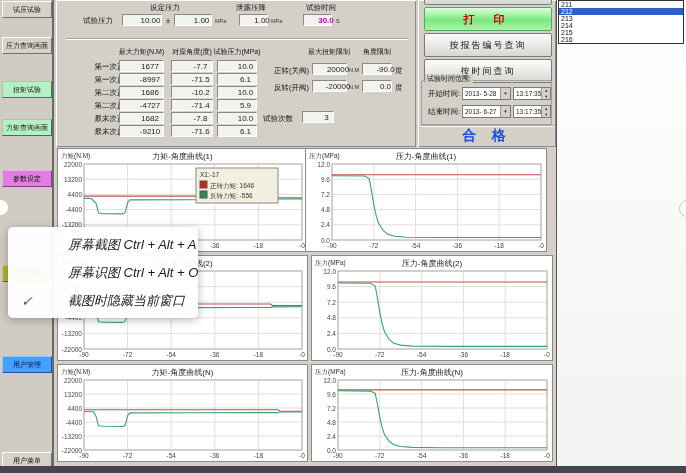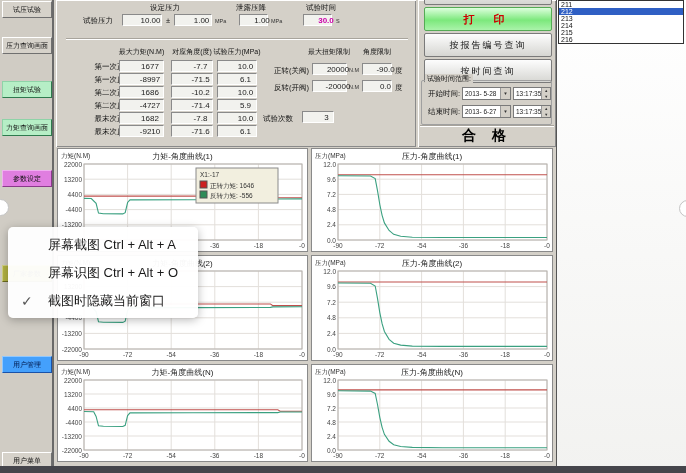--- a/index.html
+++ b/index.html
@@ -60,22 +60,22 @@
   
   .charts{position:absolute;left:57px;top:148px;width:497px;height:314px;}
   .chart-cell{position:absolute;background:#ffffff;border:1px solid #8a8a8a;box-sizing:border-box;}
   .chart-hd{position:relative;height:13px;}
   .chart-ylab{position:absolute;left:3px;top:3px;font-size:6.5px;color:#333;}
   .chart-title{position:absolute;left:0;right:0;top:2px;text-align:center;font-size:8px;color:#222;}
   
   .bottombar{position:absolute;left:0;top:466px;width:686px;height:7px;background:#45454b;z-index:5;}
   .ctx{position:absolute;left:8px;top:227px;width:190px;height:91px;background:rgba(255,255,255,0.96);
     border-radius:5px;box-shadow:0 2px 10px rgba(0,0,0,0.28);z-index:50;padding-top:4px;box-sizing:border-box;}
-  .ctx-item{position:relative;height:28px;line-height:28px;padding-left:40px;font-size:13px;
-    color:#1a1a1a;cursor:pointer;white-space:nowrap;}
+  .ctx-item{position:relative;height:28px;line-height:28px;padding-left:60px;font-size:13px;
+    color:#1a1a1a;cursor:pointer;white-space:nowrap;font-style:italic;}
   .ctx-check{position:absolute;left:13px;top:0;width:20px;color:#555;font-size:14px;}
   .notch{position:absolute;width:15px;height:15px;border-radius:50%;background:#fff;
     border:1px solid #c4c4c4;z-index:60;}
 </style>
 </head>
 <body>
 
 <div class="screen">
 
   <div class="sidebar">
@@ -196,21 +196,21 @@
     </div>
     <div class="tm" style="left:95px;top:105px;width:38px">
       <span>13:17:35</span>
       <span class="spin">
           <i>▲</i>
           <i>▼</i>
         </span>
     </div>
 
     <div class="hline" style="left:2px;top:125px;width:134px"></div>
-    <div class="result" style="color: #000000;">合 格</div>
+    <div class="result" style="color: #1d4ed8; font-family: Liberation Serif, serif;">合 格</div>
   </div>
 
   <div class="right-panel">
     <div class="listbox">
         <div class="li">211</div>
         <div class="li sel">212</div>
         <div class="li">213</div>
         <div class="li">214</div>
         <div class="li">215</div>
         <div class="li">216</div>
@@ -251,21 +251,21 @@
           <polyline points="26.0,36.4 33.3,36.5 38.1,41.4 40.5,51.1 45.4,51.7 64.8,51.9 67.2,50.7 69.6,40.5 72.0,37.9 135.0,37.7 212.5,37.5 214.9,37.0 244.0,36.9" fill="none" stroke="#3aa080" stroke-width="1.1"></polyline>
           <g transform="translate(138,6)">
             <rect x="0" y="0" width="82" height="35" fill="#f2efdf" stroke="#8a8a8a"></rect>
             <text x="4" y="9" font-size="6.5" fill="#333">X1:-17</text>
             <rect x="4" y="13" width="7" height="7" fill="#cc2020" stroke="#555"></rect>
             <text x="14" y="19.5" font-size="6.5" fill="#333">正转力矩: 1646</text>
             <rect x="4" y="23" width="7" height="7" fill="#2e8b57" stroke="#555"></rect>
             <text x="14" y="29.5" font-size="6.5" fill="#333">反转力矩: -556</text>
           </g>
         </svg></div>
-      <div class="chart-cell" style="left: 254px; top: 0px; width: 242px; height: 104px;"><div class="chart-hd">
+      <div class="chart-cell" style="left: 248px; top: 0px; width: 242px; height: 104px;"><div class="chart-hd">
           <span class="chart-ylab">压力(MPa)</span>
           <span class="chart-title">压力-角度曲线(1)</span>
         </div><svg width="240" height="89">
           <line x1="26" y1="2" x2="26" y2="78" stroke="#e3dfdb" stroke-width="1"></line>
           <text x="26" y="86" text-anchor="middle" font-size="6.5" fill="#444">-90</text>
           <line x1="67.80000000000001" y1="2" x2="67.80000000000001" y2="78" stroke="#e3dfdb" stroke-width="1"></line>
           <text x="67.80000000000001" y="86" text-anchor="middle" font-size="6.5" fill="#444">-72</text>
           <line x1="109.60000000000001" y1="2" x2="109.60000000000001" y2="78" stroke="#e3dfdb" stroke-width="1"></line>
           <text x="109.60000000000001" y="86" text-anchor="middle" font-size="6.5" fill="#444">-54</text>
           <line x1="151.39999999999998" y1="2" x2="151.39999999999998" y2="78" stroke="#e3dfdb" stroke-width="1"></line>

